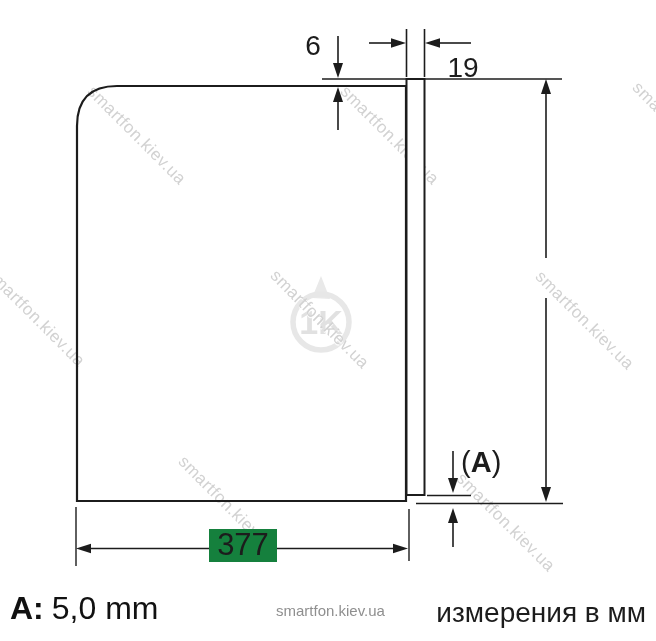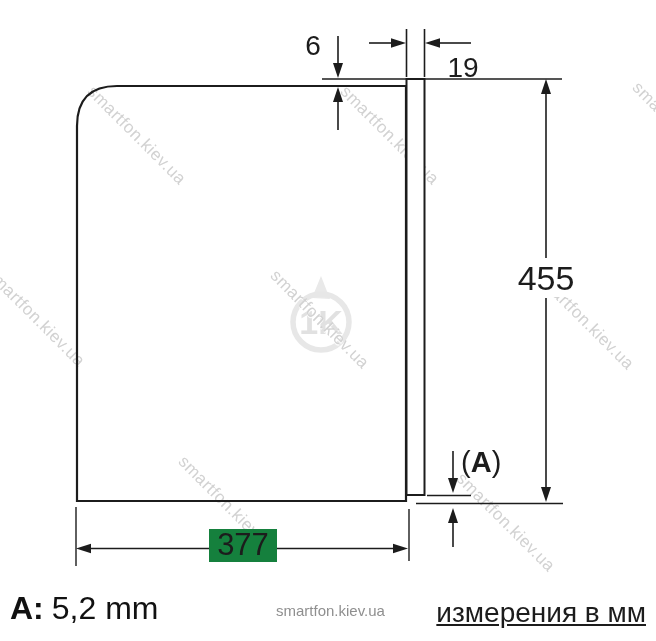--- a/index.html
+++ b/index.html
@@ -31,21 +31,21 @@
   .legend {
     position:absolute; z-index:3; left:10px; top:590px; font-size:32px; color:#111;
   }
   .legend .key { font-weight:700; margin-right:8px; }
   .site-caption {
     position:absolute; z-index:3; left:276px; top:602px;
     font-size:15px; color:#8f8f8f;
   }
   .units-note {
     position:absolute; z-index:3; right:10px; top:597px;
-    font-size:28px; color:#1c1c1c;text-decoration:underline;
+    font-size:28px; color:#1c1c1c;
   }
 </style>
 </head>
 <body>
 
 <div class="stage">
 
   <svg class="logo-layer" style="left:288px; top:272px;" width="70" height="84" viewBox="0 0 70 84">
     <polygon points="33,4 24,26 42,27" fill="#e9e9e9"></polygon>
     <circle cx="33" cy="50" r="28" fill="none" stroke="#e7e7e7" stroke-width="5.5"></circle>
@@ -110,21 +110,20 @@
         <line x1="409" y1="509" x2="409" y2="561" stroke-width="1.4"></line>
         <line x1="90" y1="548.5" x2="394" y2="548.5"></line>
         <polygon points="76,548.5 91,543.7 91,553.3" fill="#1c1c1c" stroke="none"></polygon>
         <polygon points="408,548.5 393,543.7 393,553.3" fill="#1c1c1c" stroke="none"></polygon>
       </g>
     </g>
   </svg>
 
   <div class="dim-label lbl-6">6</div>
   <div class="dim-label lbl-19">19</div>
-  <div class="dim-label lbl-455">455</div>
   <div class="dim-label lbl-377">377</div>
   <div class="dim-label lbl-A"><span>(</span><span class="bold">A</span><span>)</span></div>
 
-  <div class="legend"><span class="key">A:</span><span>5,2 mm</span></div>
+  <div class="legend"><span class="key">A:</span><span>5,0 mm</span></div>
   <div class="site-caption">smartfon.kiev.ua</div>
   <div class="units-note">измерения в мм</div>
 
 </div>
 
 </body></html>

